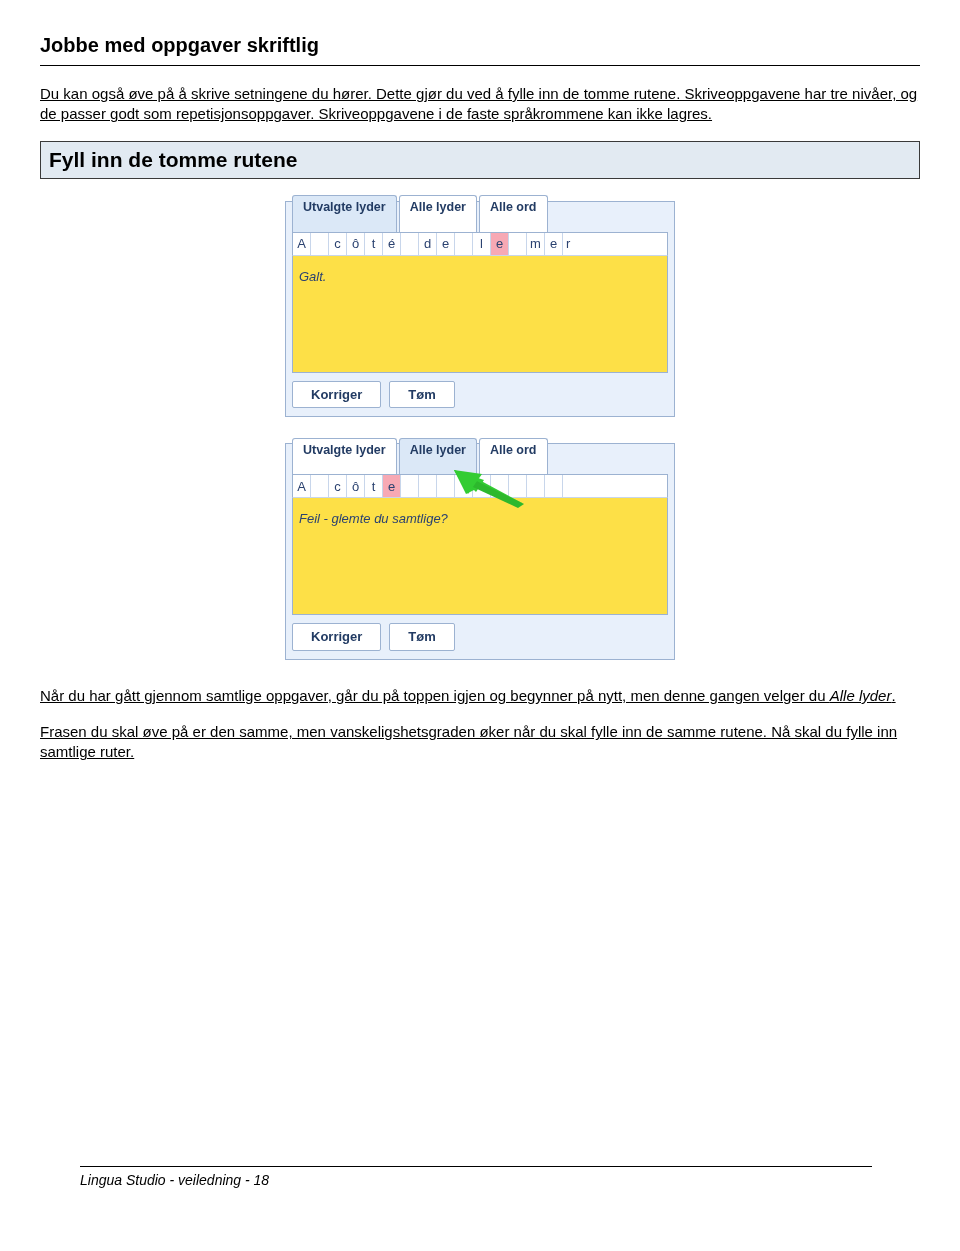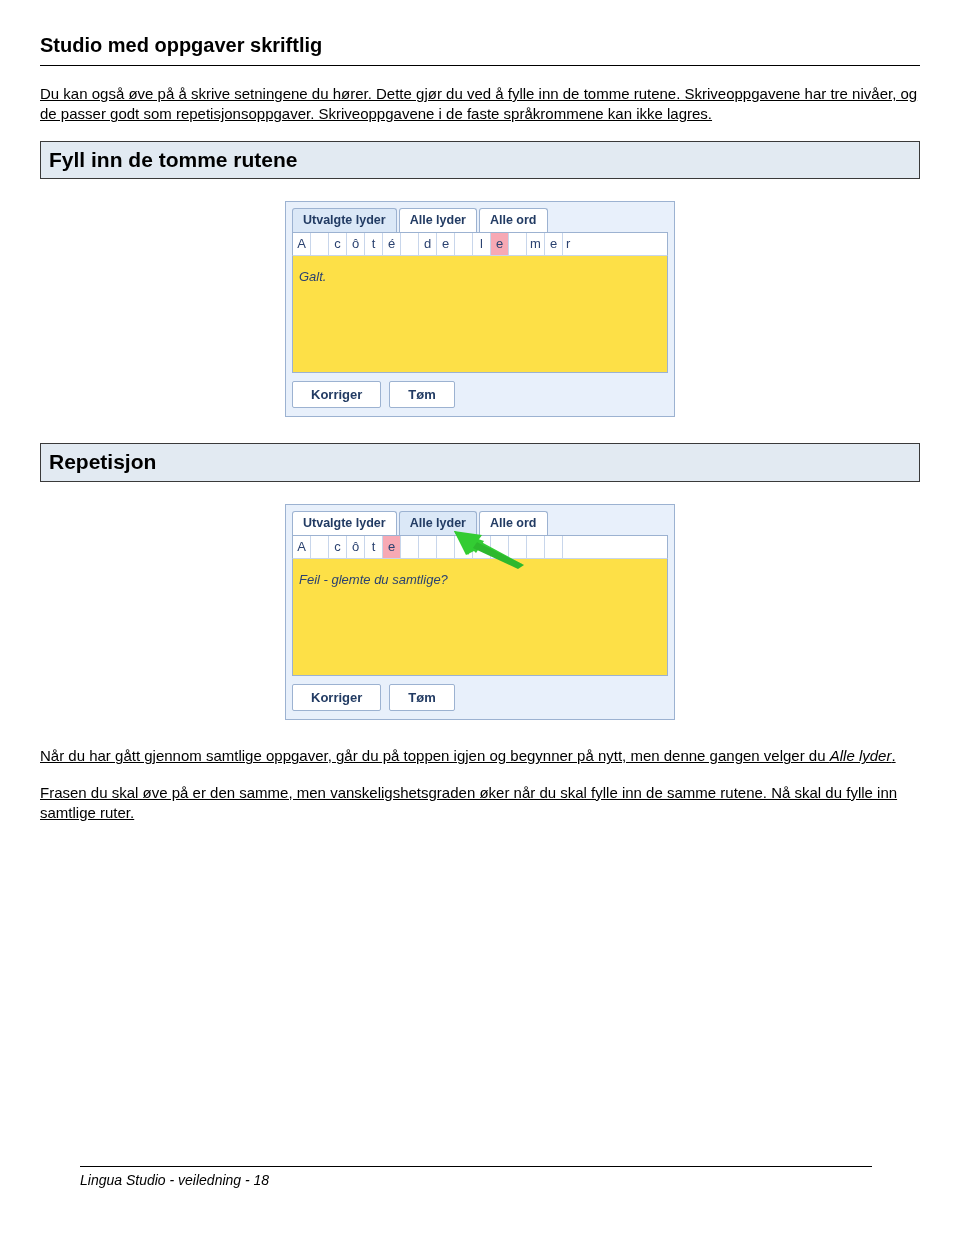--- a/index.html
+++ b/index.html
@@ -40,21 +40,21 @@
   padding: 6px 6px 8px 6px;
   box-sizing: border-box;
   position: relative;
 }
 .tab-row { display: flex; align-items: flex-end; gap: 0; height: 24px; }
 .tab {
   background: #fff;
   border: 1px solid #9cb2d1;
   border-bottom: none;
   border-radius: 3px 3px 0 0;
-  padding: 3px 10px 3px 10px;
+  padding: 3px 10px 16px 10px;
   font-size: 12.5px;
   color: #223b63;
   font-weight: bold;
   margin-right: 2px;
   cursor: pointer;
 }
 .tab.active { background: #dbe8f7; }
 .letter-row {
   display: flex;
   background: #fff;
@@ -103,21 +103,21 @@
 }
 .footer-rule { border: none; border-top: 1.5px solid #000; margin: 0 0 4px 0; }
 .footer-text { font-style: italic; font-size: 14px; }
 .page-container { position: relative; min-height: 1180px; }
 </style>
 </head>
 <body>
 
 <div class="page-container">
 
-<h1>Studio med oppgaver skriftlig</h1>
+<h1>Jobbe med oppgaver skriftlig</h1>
 <hr class="title-rule">
 
 <p>Du kan også øve på å skrive setningene du hører. Dette gjør du ved å fylle inn de tomme rutene. Skriveoppgavene har tre nivåer, og de passer godt som repetisjonsoppgaver. Skriveoppgavene i de faste språkrommene kan ikke lagres.</p>
 
 <div class="section-box">Fyll inn de tomme rutene</div>
 
 <div class="panel-wrap">
   <div class="panel">
     <div class="tab-row">
       <div class="tab active">Utvalgte lyder</div>
@@ -144,21 +144,20 @@
     </div>
     <div class="text-area">Galt.</div>
     <div class="btn-row">
       <div class="btn">Korriger</div>
       <div class="btn">Tøm</div>
     </div>
   </div>
 </div>
 
 
-<div class="section-box">Repetisjon</div>
 
 <div class="panel-wrap">
   <div class="panel">
     <div class="tab-row">
       <div class="tab">Utvalgte lyder</div>
       <div class="tab active">Alle lyder</div>
       <div class="tab">Alle ord</div>
     </div>
     <div class="letter-row">
       <div class="letter-cell">A</div>

